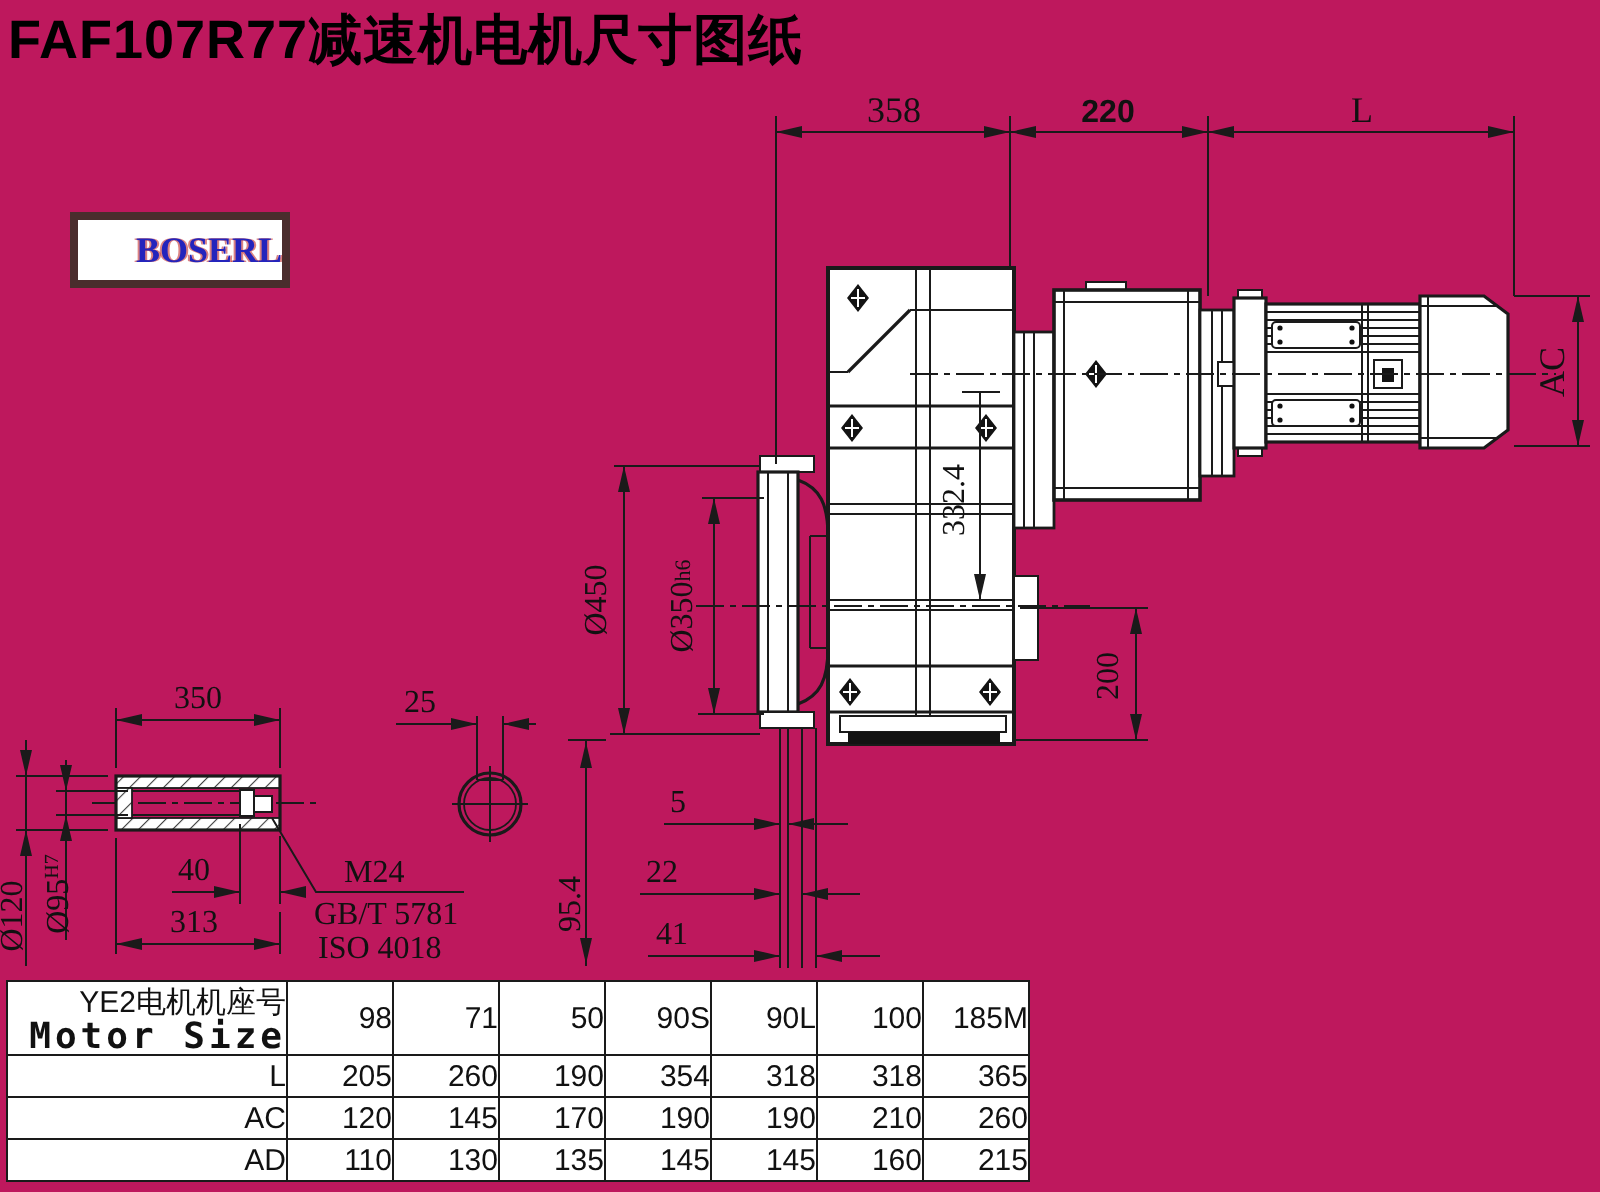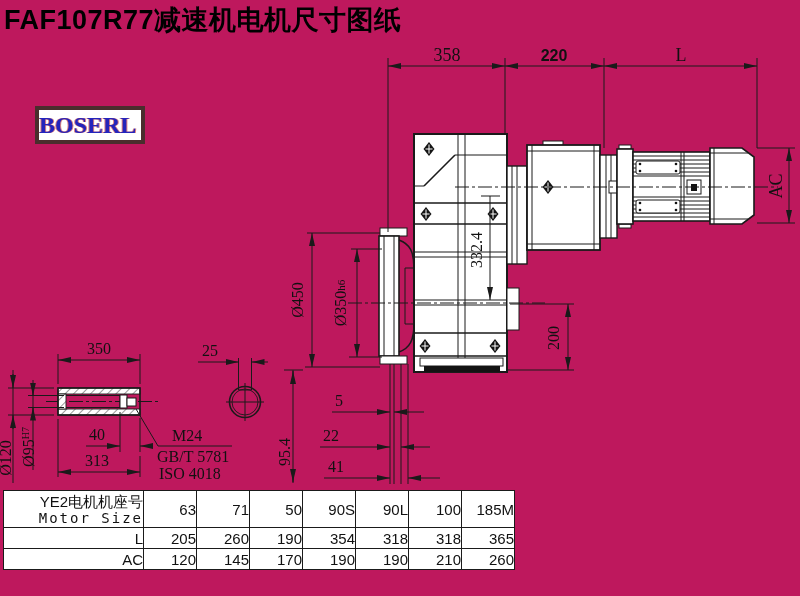--- a/index.html
+++ b/index.html
@@ -1,36 +1,36 @@
 <!DOCTYPE html>
 <html><head>
 <meta charset="utf-8">
 <style>
   html,body{margin:0;padding:0;background:#fff;}
   .page{position:relative;width:800px;height:596px;background:#be185d;overflow:hidden;
         font-family:"Liberation Sans", sans-serif;color:#111;}
   .title{position:absolute;left:4px;top:2px;font-size:27px;font-weight:bold;
          letter-spacing:0.5px;color:#000;white-space:nowrap;}
   .logo{position:absolute;left:35px;top:106px;width:102px;height:30px;
-        border:4px solid #4a2d2d;background:#fff;display:flex;align-items:center;justify-content:flex-start;
-        font-family:"Liberation Serif", serif;font-weight:bold;font-size:24px;color:#2424bc;
+        border:4px solid #4a2d2d;background:#fff;display:flex;align-items:center;justify-content:flex-end;
+        font-family:"Liberation Serif", serif;font-weight:bold;font-size:18px;color:#2424bc;
         text-shadow:1px 0 0 rgba(190,30,30,.55), -1px 0 0 rgba(190,30,30,.55);}
   svg{position:absolute;left:0;top:0;}
   svg .ln{stroke:#1a1a1a;fill:none;}
   svg .w{fill:#fff;stroke:#1a1a1a;}
   svg .dim{font-family:"Liberation Serif", serif;font-size:16px;fill:#111;}
   svg .dimL{font-family:"Liberation Serif", serif;font-size:18px;fill:#111;}
   svg .dimB{font-family:"Liberation Sans", sans-serif;font-size:16px;font-weight:bold;fill:#111;}
   .spec{position:absolute;left:3px;top:490px;border-collapse:collapse;table-layout:fixed;background:#fff;}
   .spec td{border:1.6px solid #1a1a1a;text-align:right;vertical-align:middle;
            font-size:15px;padding:0;color:#111;}
   .spec .hd{height:37px;}
   .spec .rw{height:21px;}
   .hcn{font-size:15px;line-height:18px;}
-  .hen{font-family:"DejaVu Sans Mono", monospace;font-size:14px;line-height:15px;letter-spacing:2px;}
+  .hen{font-family:"DejaVu Sans Mono", monospace;font-size:18px;line-height:15px;letter-spacing:2px;font-weight:bold;}
 </style>
 </head>
 <body>
 
 <div class="page">
 
   <div class="title">FAF107R77减速机电机尺寸图纸</div>
   <div class="logo">
     <span>BOSERL</span>
   </div>
@@ -290,21 +290,21 @@
         <col style="width:53px">
         <col style="width:53px">
         <col style="width:53px">
     </colgroup>
     <tbody>
         <tr class="hd">
       <td>
         <div class="hcn">YE2电机机座号</div>
         <div class="hen">Motor Size</div>
       </td>
-      <td>63</td>
+      <td>98</td>
       <td>71</td>
       <td>50</td>
       <td>90S</td>
       <td>90L</td>
       <td>100</td>
       <td>185M</td>
     </tr>
     <tr class="rw">
       <td>L</td>
       <td>205</td>
@@ -318,16 +318,26 @@
     <tr class="rw">
       <td>AC</td>
       <td>120</td>
       <td>145</td>
       <td>170</td>
       <td>190</td>
       <td>190</td>
       <td>210</td>
       <td>260</td>
     </tr>
+    <tr class="rw">
+      <td>AD</td>
+      <td>110</td>
+      <td>130</td>
+      <td>135</td>
+      <td>145</td>
+      <td>145</td>
+      <td>160</td>
+      <td>215</td>
+    </tr>
   </tbody>
     </table>
 
 </div>
 
 </body></html>

